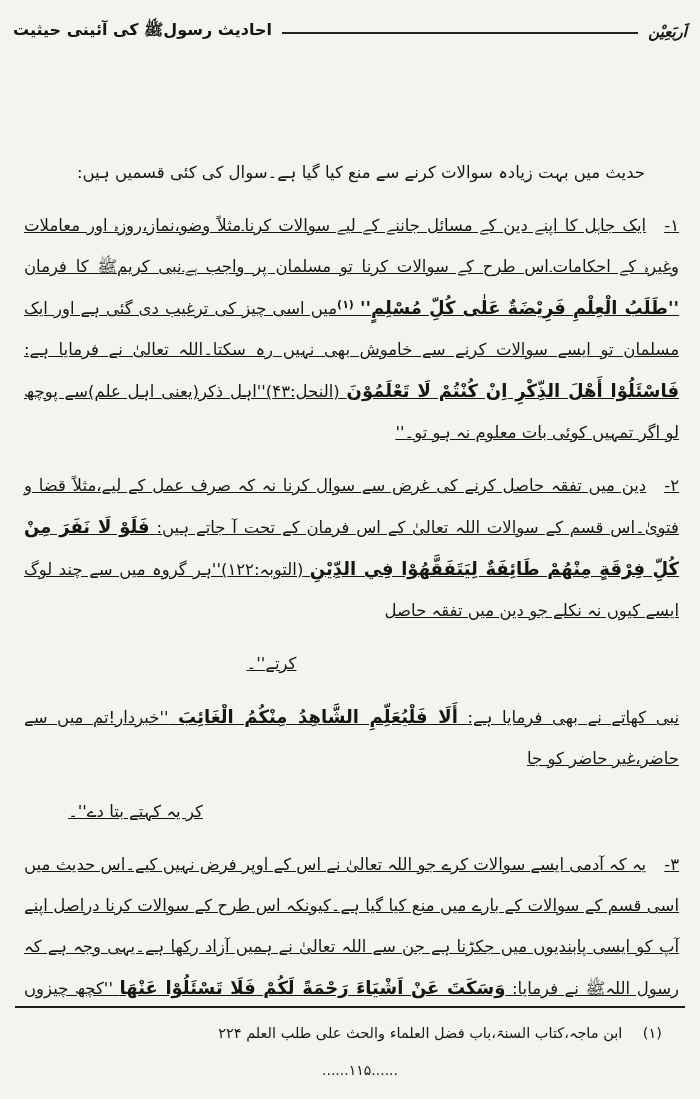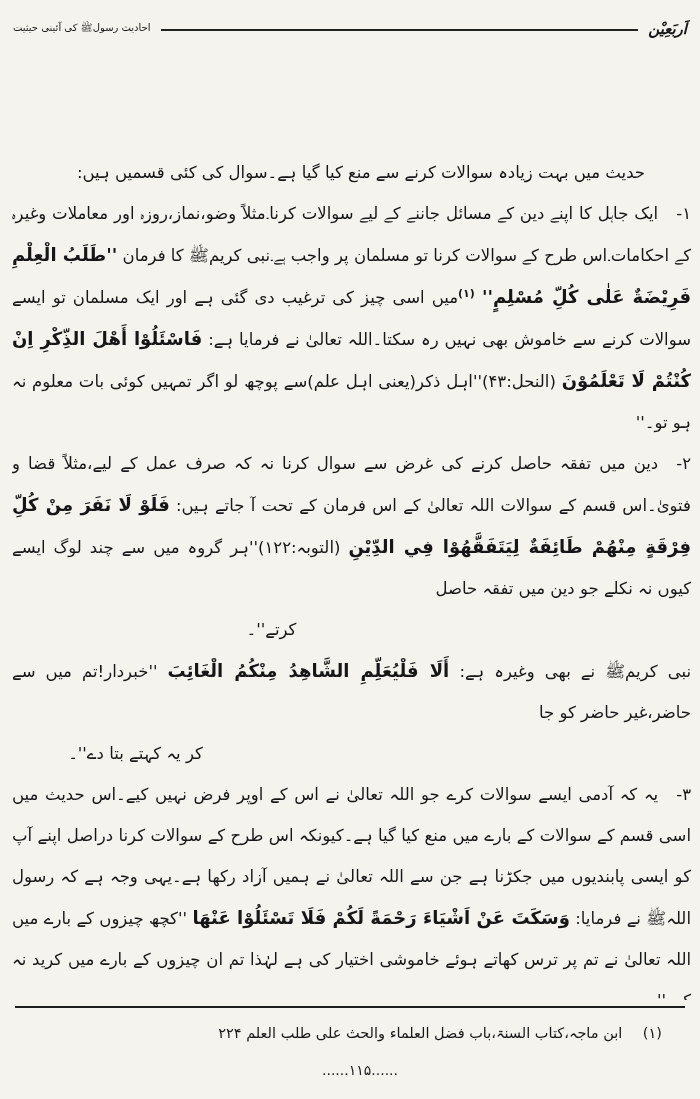--- a/index.html
+++ b/index.html
@@ -13,34 +13,34 @@
     direction:rtl;
     overflow:hidden;
   }
   
   .header{
     position:absolute;top:20px;right:13px;left:13px;
     display:flex;align-items:center;gap:10px;
   }
   .hdr-series{font-size:15px;font-weight:bold;white-space:nowrap;font-style:italic;}
   .hdr-rule{flex:1;height:2px;background:#222;margin-top:2px;}
-  .hdr-book{font-size:10px;font-weight:normal;white-space:nowrap;}
+  .hdr-book{font-size:16px;font-weight:bold;white-space:nowrap;}
   
   .chapter-title{
     position:absolute;top:98px;right:28px;margin:0;
     font-size:31px;font-weight:bold;letter-spacing:0.5px;
   }
   
   .body-text{
     position:absolute;top:152px;right:9px;left:12px;height:848px;
     font-size:16.5px;line-height:41px;
     text-align:justify;overflow:hidden;
   }
   .intro{margin:0;text-indent:46px;}
-  .para{margin:0;}
+  .para{margin:12px;text-decoration:underline;}
   .num{padding-left:18px;white-space:nowrap;}
   .seg-arabic{font-weight:bold;font-size:18px;}
   .seg-ref{vertical-align:super;font-size:11px;font-weight:bold;line-height:0;}
   .tail{text-align:center;}
   .tail-mid{padding-right:160px;}
   .tail-left{padding-right:432px;}
   
   .footnote-rule{position:absolute;top:1006px;right:15px;left:15px;height:2px;background:#1d1d1d;}
   .footnote{position:absolute;top:1020px;right:38px;left:36px;font-size:14.5px;line-height:26px;}
   .fn-marker{padding-left:16px;}
@@ -61,21 +61,21 @@
     <span class="hdr-book">احادیث رسولﷺ کی آئینی حیثیت</span>
   </div>
 
 
   <div class="body-text">
     <p class="intro">حدیث میں بہت زیادہ سوالات کرنے سے منع کیا گیا ہے۔سوال کی کئی قسمیں ہیں:</p>
     <div id="paras">
         <div class="para"><span class="num">۱-</span><span class="seg-urdu">ایک جاہل کا اپنے دین کے مسائل جاننے کے لیے سوالات کرنا۔مثلاً وضو،نماز،روزہ اور معاملات وغیرہ کے احکامات۔اس طرح کے سوالات کرنا تو مسلمان پر واجب ہے۔نبی کریمﷺ کا فرمان</span> <span class="seg-arabic">''طَلَبُ الْعِلْمِ فَرِيْضَةٌ عَلٰى كُلِّ مُسْلِمٍ''</span> <span class="seg-ref">(۱)</span><span class="seg-urdu">میں اسی چیز کی ترغیب دی گئی ہے اور ایک مسلمان تو ایسے سوالات کرنے سے خاموش بھی نہیں رہ سکتا۔اللہ تعالیٰ نے فرمایا ہے:</span> <span class="seg-arabic">فَاسْئَلُوْا أَهْلَ الذِّكْرِ اِنْ كُنْتُمْ لَا تَعْلَمُوْنَ</span> <span class="seg-urdu">(النحل:۴۳)''اہل ذکر(یعنی اہل علم)سے پوچھ لو اگر تمہیں کوئی بات معلوم نہ ہو تو۔''</span></div>
         <div class="para"><span class="num">۲-</span><span class="seg-urdu">دین میں تفقہ حاصل کرنے کی غرض سے سوال کرنا نہ کہ صرف عمل کے لیے،مثلاً قضا و فتویٰ۔اس قسم کے سوالات اللہ تعالیٰ کے اس فرمان کے تحت آ جاتے ہیں:</span> <span class="seg-arabic">فَلَوْ لَا نَفَرَ مِنْ كُلِّ فِرْقَةٍ مِنْهُمْ طَائِفَةٌ لِيَتَفَقَّهُوْا فِي الدِّيْنِ</span> <span class="seg-urdu">(التوبہ:۱۲۲)''ہر گروہ میں سے چند لوگ ایسے کیوں نہ نکلے جو دین میں تفقہ حاصل</span></div>
         <div class="para tail tail-mid"><span class="seg-urdu">کرتے''۔</span></div>
-        <div class="para"><span class="seg-urdu">نبی کریمﷺ نے بھی وغیرہ ہے:</span> <span class="seg-arabic">أَلَا فَلْيُعَلِّمِ الشَّاهِدُ مِنْكُمُ الْغَائِبَ</span> <span class="seg-urdu">''خبردار!تم میں سے حاضر،غیر حاضر کو جا</span></div>
+        <div class="para"><span class="seg-urdu">نبی کھاتے نے بھی فرمایا ہے:</span> <span class="seg-arabic">أَلَا فَلْيُعَلِّمِ الشَّاهِدُ مِنْكُمُ الْغَائِبَ</span> <span class="seg-urdu">''خبردار!تم میں سے حاضر،غیر حاضر کو جا</span></div>
         <div class="para tail tail-left"><span class="seg-urdu">کر یہ کہتے بتا دے''۔</span></div>
         <div class="para"><span class="num">۳-</span><span class="seg-urdu">یہ کہ آدمی ایسے سوالات کرے جو اللہ تعالیٰ نے اس کے اوپر فرض نہیں کیے۔اس حدیث میں اسی قسم کے سوالات کے بارے میں منع کیا گیا ہے۔کیونکہ اس طرح کے سوالات کرنا دراصل اپنے آپ کو ایسی پابندیوں میں جکڑنا ہے جن سے اللہ تعالیٰ نے ہمیں آزاد رکھا ہے۔یہی وجہ ہے کہ رسول اللہﷺ نے فرمایا:</span> <span class="seg-arabic">وَسَكَتَ عَنْ اَشْيَاءَ رَحْمَةً لَكُمْ فَلَا تَسْئَلُوْا عَنْهَا</span> <span class="seg-urdu">''کچھ چیزوں کے بارے میں اللہ تعالیٰ نے تم پر ترس کھاتے ہوئے خاموشی اختیار کی ہے لہٰذا تم ان چیزوں کے بارے میں کرید نہ کرو''۔</span></div>
       </div>
   </div>
 
   <div class="footnote-rule"></div>
 
   <div class="footnote">
     <span class="fn-marker">(۱)</span>
     <span class="fn-text">ابن ماجہ،کتاب السنۃ،باب فضل العلماء والحث علی طلب العلم ۲۲۴</span>

